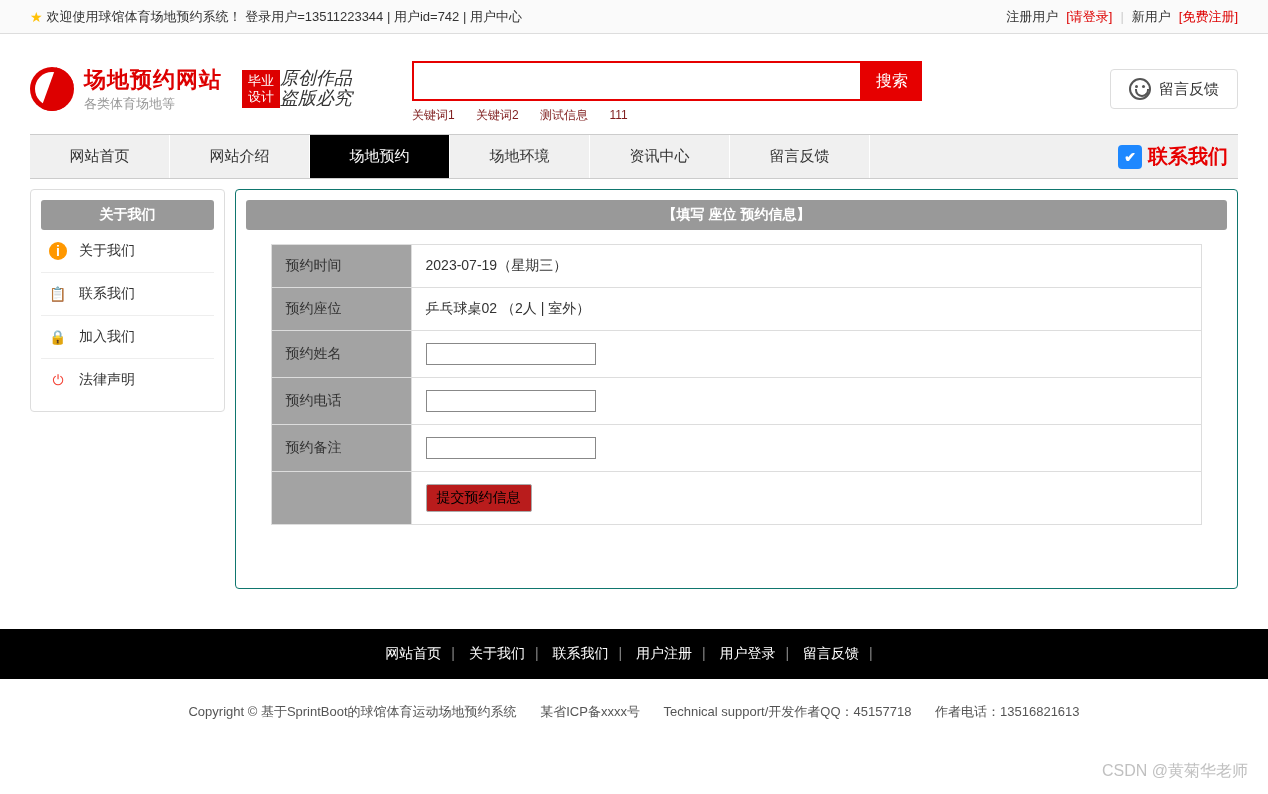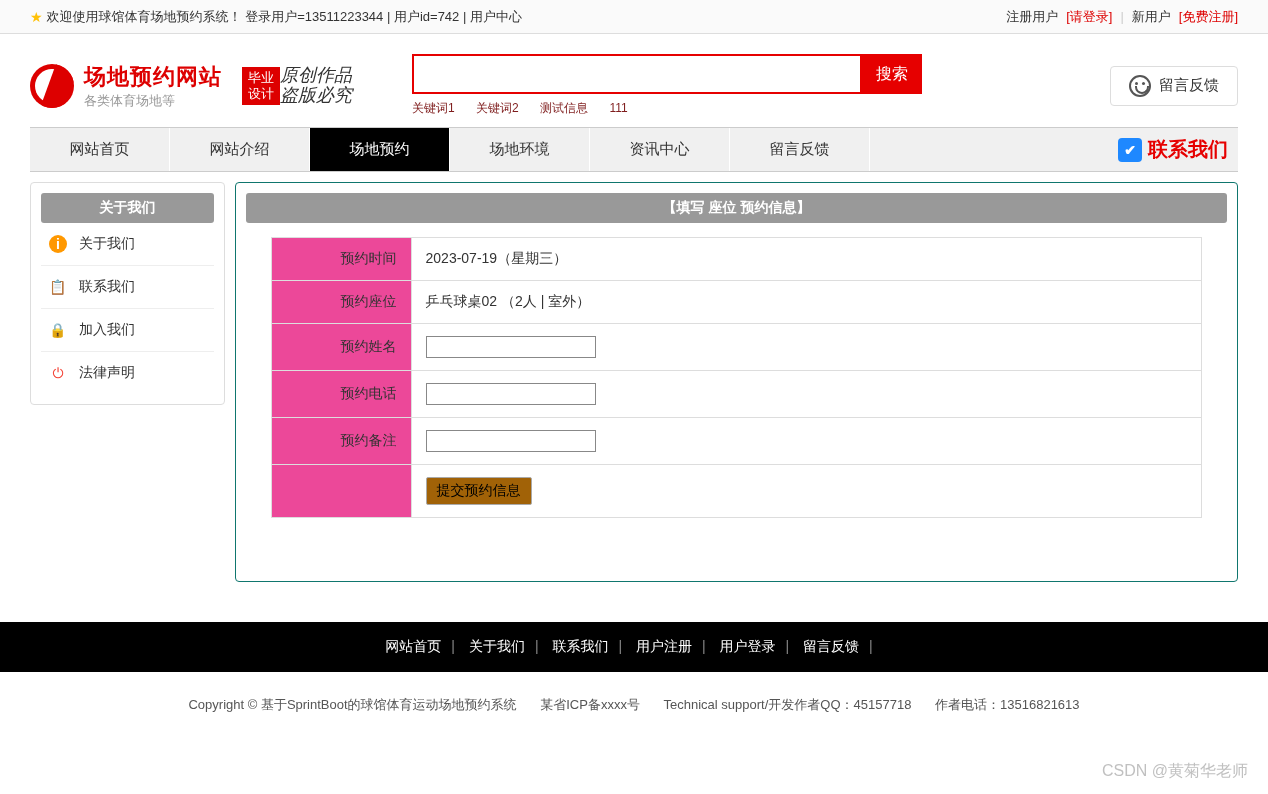--- a/index.html
+++ b/index.html
@@ -18,21 +18,21 @@
 .logo-circle { width: 44px; height: 44px; border-radius: 50%; background: #d00; position: relative; overflow: hidden; }
 .logo-circle::before { content: ''; position: absolute; width: 34px; height: 34px; background: #fff; border-radius: 50%; top: 5px; left: 5px; }
 .logo-circle::after { content: ''; position: absolute; width: 24px; height: 44px; background: #d00; transform: skewX(-20deg); left: 18px; }
 .logo-text { display: flex; flex-direction: column; }
 .logo-title { color: #d00; font-size: 22px; font-weight: bold; letter-spacing: 1px; }
 .logo-sub { color: #999; font-size: 13px; }
 .badge-block { display: flex; align-items: center; gap: 0; }
 .badge-sq { background: #d00; color: #fff; width: 38px; height: 38px; display: flex; flex-direction: column; align-items: center; justify-content: center; font-size: 13px; line-height: 1.2; }
 .slogan { font-family: cursive, "KaiTi", serif; font-size: 18px; font-style: italic; line-height: 1.1; }
 
-.search-block { flex: 1; max-width: 510px; margin-left: 40px; }
+.search-block { flex: 1; max-width: 510px; margin-left: 40px; margin-top: 7px; }
 .search-row { display: flex; }
 .search-input { flex: 1; border: 2px solid #e60000; height: 40px; padding: 0 8px; font-size: 14px; outline: none; }
 .search-btn { width: 60px; height: 40px; background: #e60000; color: #fff; border: none; font-size: 16px; cursor: pointer; }
 .keywords { margin-top: 6px; color: #7f1d1d; font-size: 12px; }
 .keywords span { margin-right: 18px; }
 
 .feedback-btn { margin-left: auto; border: 1px solid #ddd; border-radius: 4px; padding: 8px 18px; display: flex; align-items: center; gap: 8px; font-size: 15px; cursor: pointer; }
 .feedback-icon { width: 22px; height: 22px; border: 2px solid #555; border-radius: 50%; position: relative; }
 .feedback-icon::before { content: ''; position: absolute; width: 10px; height: 6px; border: 2px solid #555; border-top: none; border-radius: 0 0 10px 10px; top: 9px; left: 4px; }
 .feedback-icon::after { content: ''; position: absolute; width: 3px; height: 3px; background: #555; border-radius: 50%; top: 5px; left: 4px; box-shadow: 7px 0 #555; }
@@ -51,23 +51,23 @@
 .si-icon { width: 18px; height: 18px; display: flex; align-items: center; justify-content: center; font-size: 14px; }
 .ic-orange { background: #ff9800; color: #fff; border-radius: 50%; font-weight: bold; }
 .ic-blue { color: #2196f3; }
 .ic-lock { color: #ff9800; }
 .ic-power { color: #f44336; }
 
 .content { flex: 1; border: 1px solid #0f766e; border-radius: 4px; padding: 10px; min-height: 400px; }
 .content-title { background: #999; color: #fff; text-align: center; padding: 6px 0; border-radius: 3px; font-weight: bold; font-size: 14px; }
 .form-table { width: 95%; margin: 14px auto 0; border-collapse: collapse; }
 .form-table td { border: 1px solid #ddd; padding: 12px 14px; font-size: 14px; }
-.form-table td:first-child { width: 140px; text-align: right; background: #ec4899; }
+.form-table td:first-child { width: 140px; text-align: left; background: #a3a3a3; }
 .txt-input { border: 1px solid #888; height: 22px; width: 170px; padding: 0 4px; }
-.submit-btn { border: 1px solid #aaa; background: #a16207; padding: 4px 10px; font-size: 14px; border-radius: 2px; cursor: pointer; }
+.submit-btn { border: 1px solid #aaa; background: #b91c1c; padding: 4px 10px; font-size: 14px; border-radius: 2px; cursor: pointer; }
 
 .footer-nav { background: #000; color: #fff; text-align: center; padding: 16px 0; margin-top: 20px; font-size: 14px; }
 .footer-nav span.sep { margin: 0 10px; color: #888; }
 .copyright { text-align: center; padding: 24px 0; color: #555; font-size: 13px; }
 .copyright span { margin: 0 10px; }
 
 .watermark { position: fixed; right: 20px; bottom: 12px; color: rgba(150,150,150,0.6); font-size: 16px; pointer-events: none; }
 </style>
 </head>
 <body>

